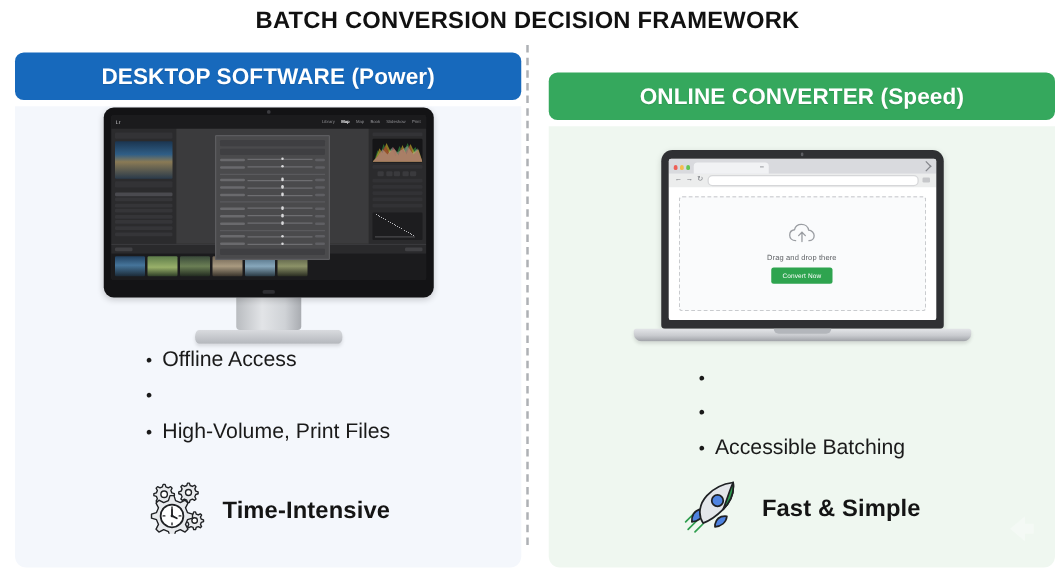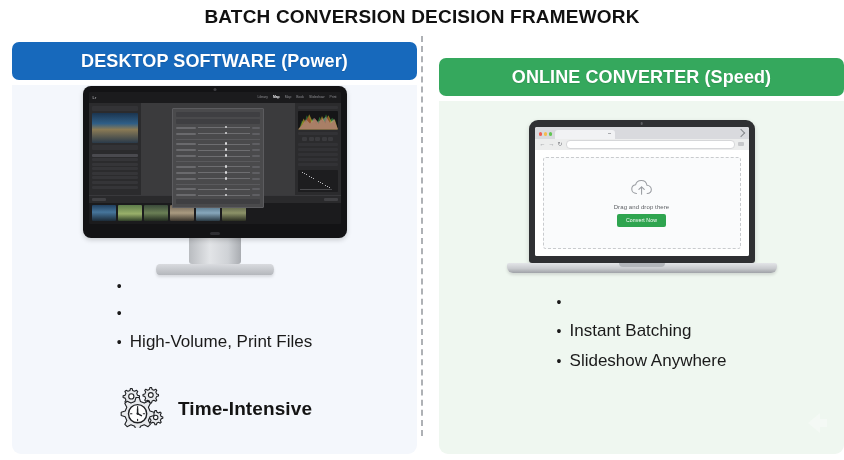--- a/index.html
+++ b/index.html
@@ -740,20 +740,21 @@
               </div>
             </div>
             <div class="monitor-stand-neck"></div>
             <div class="monitor-stand-base"></div>
           </div>
         </div>
 
         <ul class="bullets">
           <li>
             <span class="dot">•</span>
+            <span>Offline Access</span>
           </li>
           <li>
             <span class="dot">•</span>
           </li>
           <li>
             <span class="dot">•</span>
             <span>High-Volume, Print Files</span>
           </li>
         </ul>
 
@@ -845,28 +846,50 @@
             </div>
           </div>
         </div>
 
         <ul class="bullets">
           <li>
             <span class="dot">•</span>
           </li>
           <li>
             <span class="dot">•</span>
-            <span>Instant Batching</span>
           </li>
           <li>
             <span class="dot">•</span>
-            <span>Slideshow Anywhere</span>
+            <span>Accessible Batching</span>
           </li>
         </ul>
 
+        <div class="verdict">
+          <span class="v-icon">
+            <svg width="52" height="44" viewBox="0 0 52 44" aria-hidden="true">
+              <g stroke="#1f2124" stroke-width="1.4" stroke-linejoin="round" stroke-linecap="round">
+
+                <line x1="3.5" y1="40.5" x2="12.0" y2="32.0" stroke="#2f9e4f"></line>
+                <line x1="9.0" y1="42.5" x2="15.5" y2="36.0" stroke="#2f9e4f"></line>
+                <line x1="1.5" y1="34.5" x2="8.0" y2="28.0" stroke="#2f9e4f"></line>
+
+                <path d="M13.0,24.5 C8.5,25.5 6.0,29.5 6.5,34.5 C11.5,34.0 15.0,31.0 16.5,27.0 Z" fill="#4f83e0"></path>
+
+                <path d="M25.0,36.5 C26.0,32.0 29.5,29.5 34.5,30.0 C34.0,35.0 30.0,38.0 25.0,38.5 Z" fill="#4f83e0"></path>
+
+                <path d="M15.5,35.5 C11.0,29.0 12.5,20.0 18.5,13.5 C24.0,7.5 31.5,4.0 39.5,3.0 C40.5,11.0 37.5,18.5 31.5,24.5 C25.5,30.5 21.0,33.5 15.5,35.5 Z" fill="#e3e6ea"></path>
+
+                <path d="M39.5,3.0 C40.5,11.0 37.5,18.5 31.5,24.5 C34.5,17.0 36.5,9.5 39.5,3.0 Z" fill="#2f9e4f"></path>
+
+                <circle cx="27.0" cy="17.5" r="4.6" fill="#4f83e0"></circle>
+              </g>
+            </svg>
+          </span>
+          <span class="v-label">Fast &amp; Simple</span>
+        </div>
 
         <span class="watermark">
           <svg width="26" height="26" viewBox="0 0 26 26" aria-hidden="true">
             <path d="M4,13 L16,3 L16,9 L23,9 L23,17 L16,17 L16,23 Z" fill="#ffffff" opacity="0.85"></path>
           </svg>
         </span>
 
       </div>
     </div>
 

